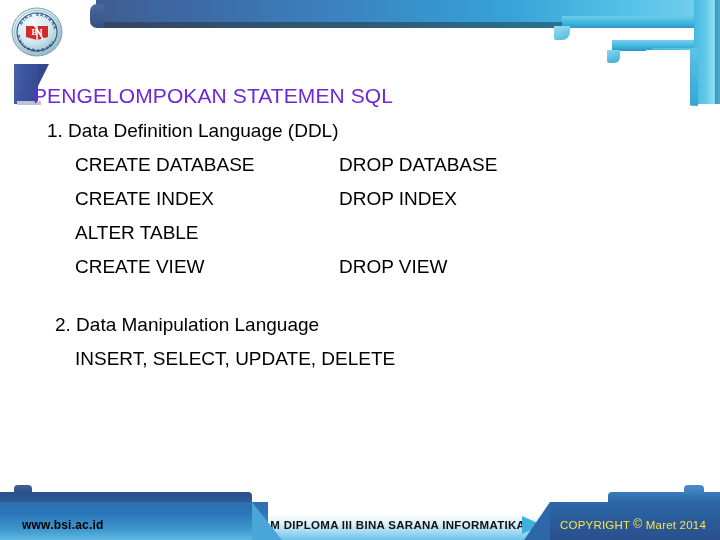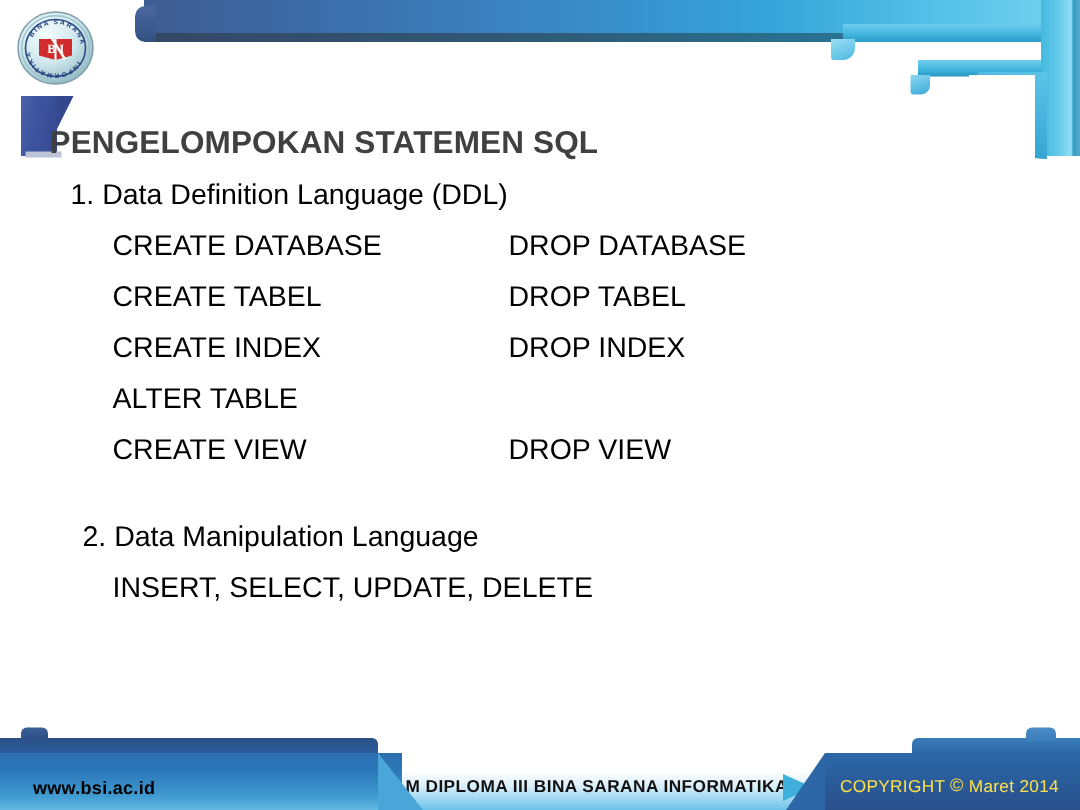--- a/index.html
+++ b/index.html
@@ -167,22 +167,22 @@
     left: 3px; top: 37px;
     width: 24px; height: 4px;
     background: #bcc3d6;
   }
 
   .slide-title {
     position: absolute;
     left: 33px;
     top: 84px;
     font-size: 21px;
-    font-weight: bold;
-    color: #404040;
+    font-weight: normal;
+    color: #6d28d9;
     letter-spacing: 0.1px;
     white-space: nowrap;
   }
 
   
   .body-area {
     position: absolute;
     left: 28px;
     top: 120px;
     width: 640px;
@@ -391,24 +391,20 @@
 
     <div class="line num-line">
       <span class="col-a">1. Data Definition Language (DDL)</span>
     </div>
 
     <div class="line indent">
       <span class="col-a">CREATE  DATABASE</span>
       <span class="col-b">DROP  DATABASE</span>
     </div>
 
-    <div class="line indent">
-      <span class="col-a">CREATE  TABEL</span>
-      <span class="col-b">DROP TABEL</span>
-    </div>
 
     <div class="line indent">
       <span class="col-a">CREATE   INDEX</span>
       <span class="col-b">DROP INDEX</span>
     </div>
 
     <div class="line indent">
       <span class="col-a">ALTER TABLE</span>
     </div>
 

